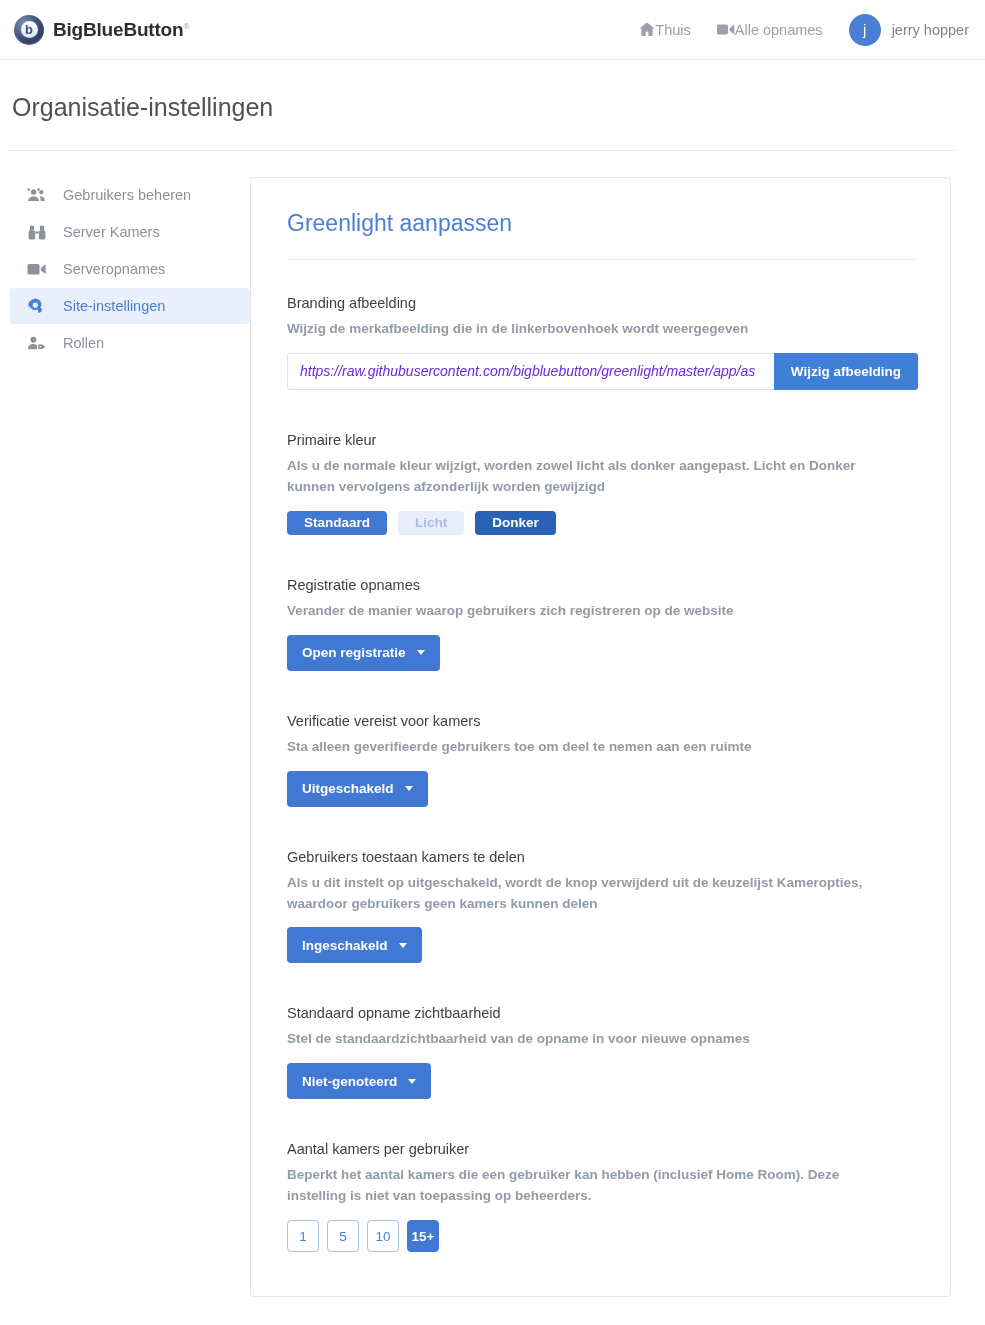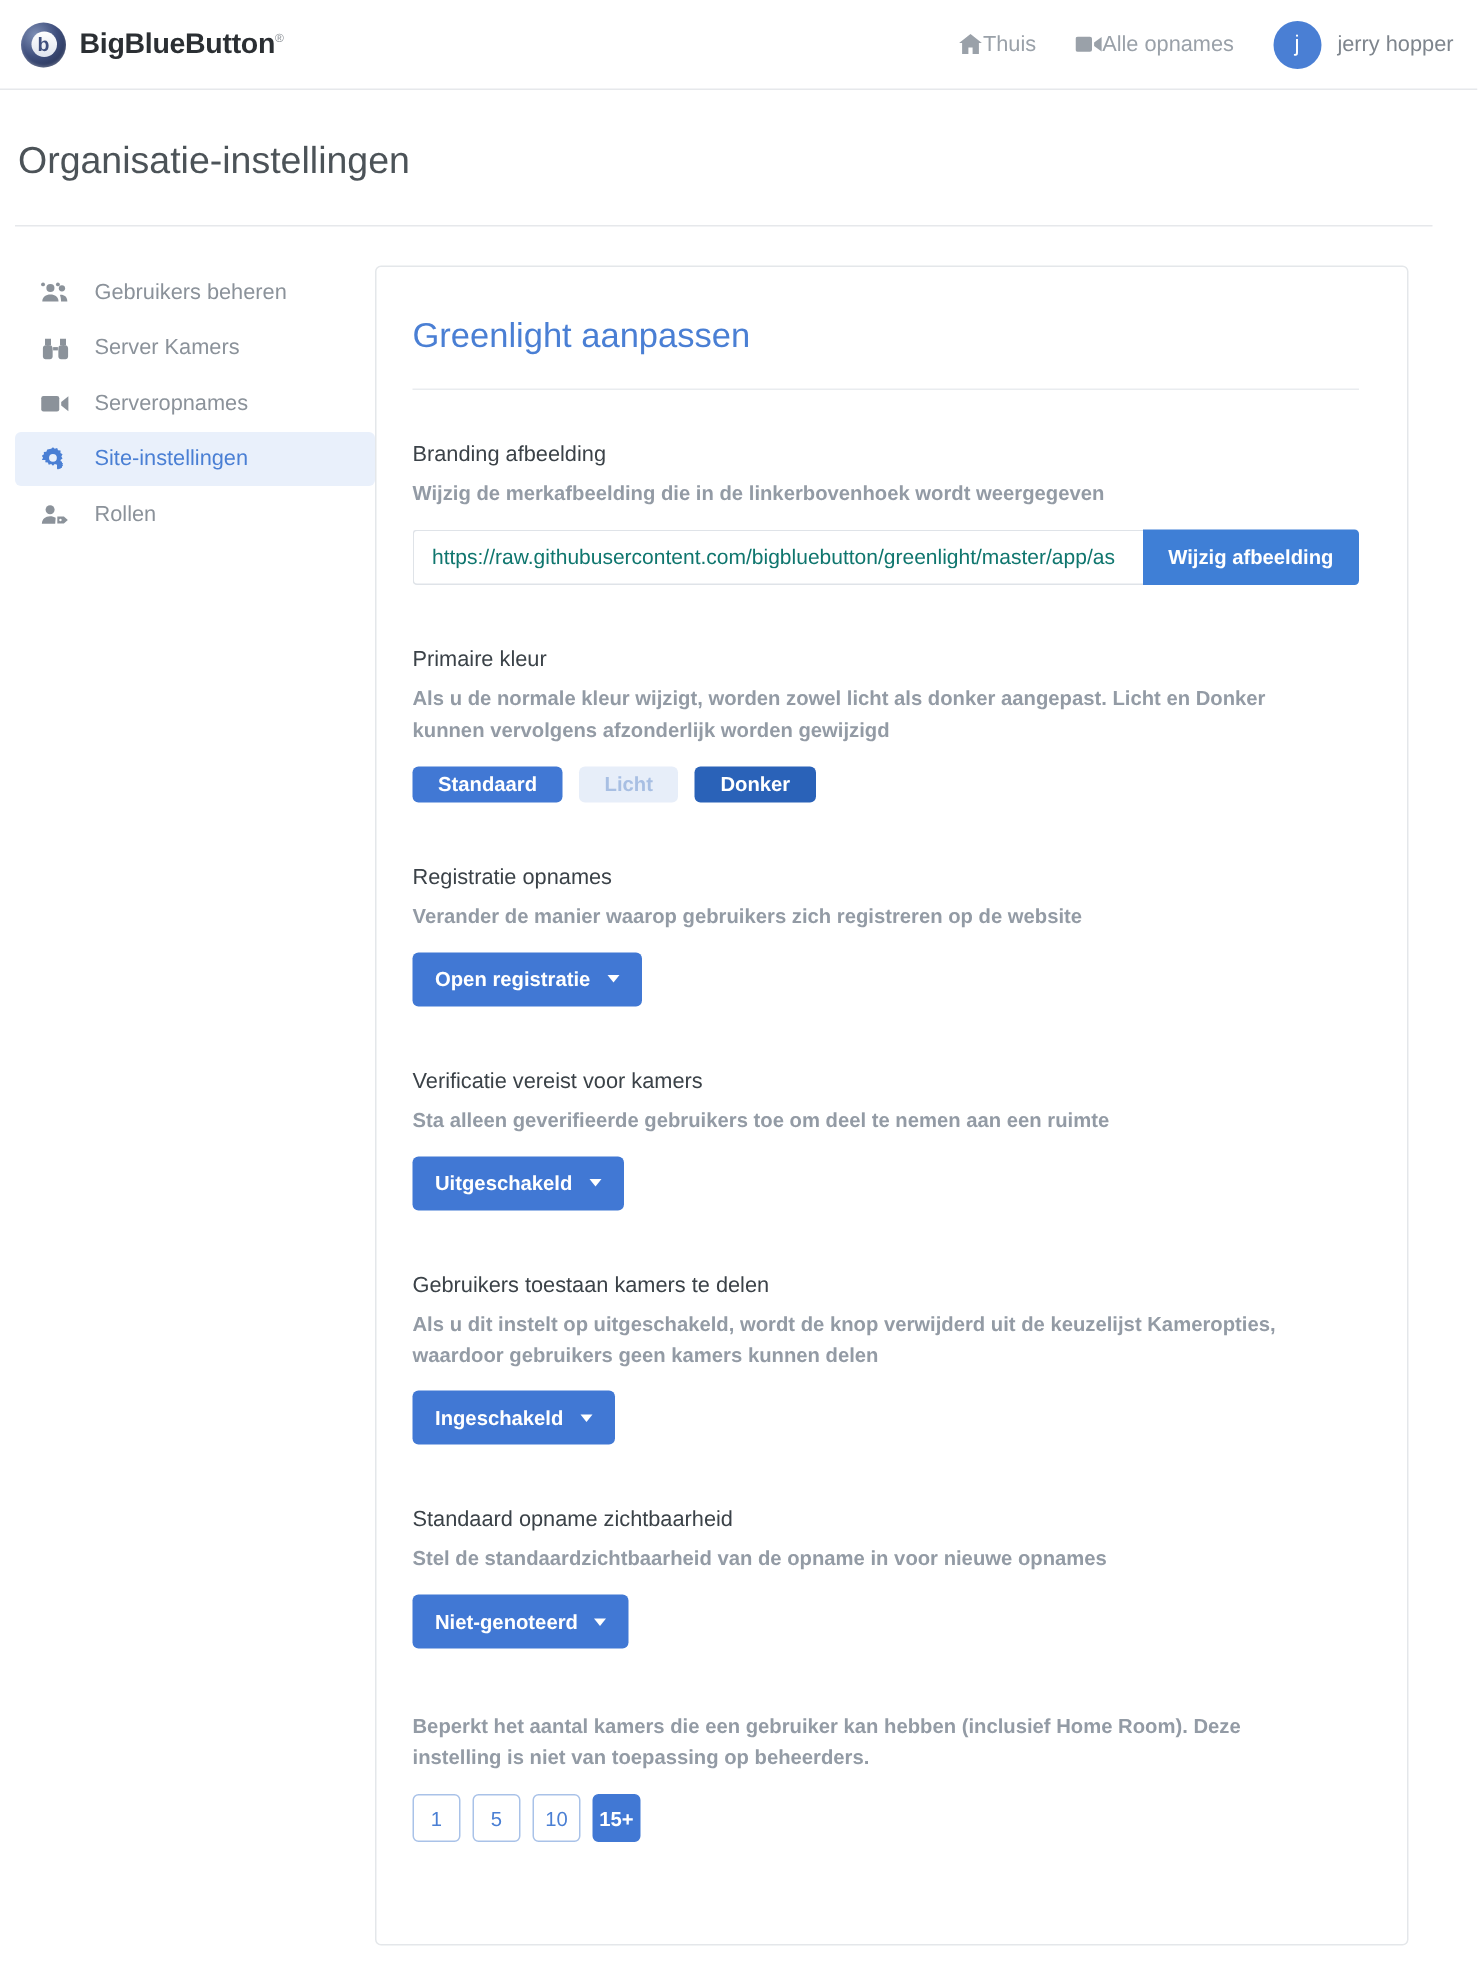--- a/index.html
+++ b/index.html
@@ -85,21 +85,21 @@
   .side-item.active { background: #e9f0fb; color: #4a7fd4; }
   .side-item.active .ico { color: #4a7fd4; }
 
   
   .card {
     flex: 1;
     margin-right: 60px;
     border: 1px solid #e4e7ea;
     border-radius: 4px;
     background: #fff;
-    padding: 32px 32px 40px 24px;
+    padding: 32px 32px 40px 36px;
     min-height: 1120px;
   }
   .card-title {
     font-size: 23px; color: #4a7fd4; font-weight: normal;
     margin: 0 0 22px 0;
   }
   .card-rule { height: 1px; background: #e9ecef; margin-bottom: 35px; }
 
   .setting { margin-bottom: 42px; }
   .setting:last-child { margin-bottom: 0; }
@@ -111,24 +111,25 @@
     line-height: 1.55; margin-bottom: 13px; max-width: 615px;
   }
 
   
   .input-group { display: flex; width: 631px; }
   .text-input {
     flex: 1; height: 37px;
     border: 1px solid #dfe3e8; border-right: none;
     border-radius: 3px 0 0 3px;
     padding: 0 12px;
-    font-size: 14px; color: #0f766e;
+    font-size: 14px; color: #6d28d9;
     font-family: "Liberation Sans", sans-serif;
     outline: none;
     min-width: 0;
+    font-style: italic;
   }
   .btn-attach {
     background: #3f7fd6; color: #fff;
     border: none; border-radius: 0 3px 3px 0;
     padding: 0 17px; height: 37px;
     font-size: 13.5px; font-weight: bold;
     cursor: pointer; white-space: nowrap;
     font-family: "Liberation Sans", sans-serif;
   }
 
@@ -331,20 +332,21 @@
     <div class="setting">
       <div class="s-label">Standaard opname zichtbaarheid</div>
       <div class="s-desc">Stel de standaardzichtbaarheid van de opname in voor nieuwe opnames</div>
       <button class="btn btn-dropdown">
         <span>Niet-genoteerd</span>
         <span class="caret"></span>
       </button>
     </div>
 
     <div class="setting">
+      <div class="s-label">Aantal kamers per gebruiker</div>
       <div class="s-desc">Beperkt het aantal kamers die een gebruiker kan hebben (inclusief Home Room). Deze instelling is niet van toepassing op beheerders.</div>
       <div class="num-row">
         <div class="num-btn">1</div>
         <div class="num-btn">5</div>
         <div class="num-btn">10</div>
         <div class="num-btn selected">15+</div>
       </div>
     </div>
 
   </div>

